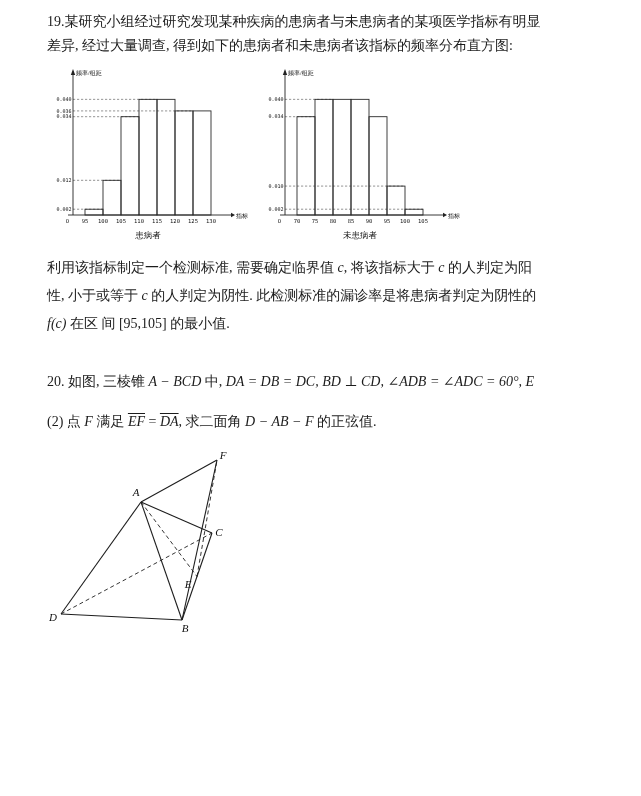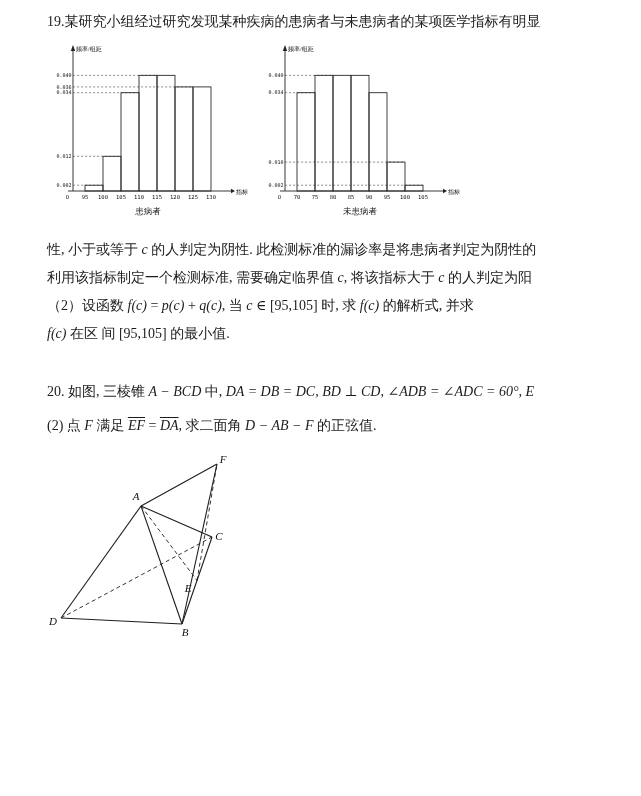--- a/index.html
+++ b/index.html
@@ -4,23 +4,23 @@
 <style>
   html,body{margin:0;padding:0;background:#ffffff;}
   body{width:641px;height:796px;overflow:hidden;color:#1c1c1c;
        font-family:"Liberation Serif","DejaVu Serif",serif;font-size:14px;}
   .page{padding:10px 42px 15px 47px;}
   .line{margin:0;line-height:2.0;}
   .intro .line{line-height:1.7;}
   .seg-t{font-style:normal;}
   .seg-m{font-style:italic;}
   .seg-v{font-style:italic;text-decoration:overline;}
-  .charts-row{display:flex;gap:12px;margin:8px 0 16px 4px;text-align:right;}
+  .charts-row{display:flex;gap:12px;margin:8px 0 10px 4px;text-align:right;}
   .q20-block{margin-top:30px;}
-  .part2-q20{margin-top:6px;}
+  .part2-q20{margin-top:12px;}
   #geom-figure{margin:14px 0 0 2px;display:block;}
   
   .bar{fill:none;stroke:#2b2b2b;stroke-width:0.9;}
   .dash{stroke:#3a3a3a;stroke-width:0.55;stroke-dasharray:2.2,1.8;}
   .axis{stroke:#222;stroke-width:0.9;}
   .arrow{fill:#222;}
   .ylab{font-size:5px;fill:#111;font-family:"DejaVu Sans Mono",monospace;}
   .xlab{font-size:5.5px;fill:#111;font-family:"DejaVu Sans Mono",monospace;}
   .alab{font-size:6px;fill:#111;}
   .caption{font-size:8.5px;fill:#111;}
@@ -29,20 +29,21 @@
   .fdash{stroke:#1e1e1e;stroke-width:0.9;stroke-dasharray:4,3;}
   .flab{font-size:11px;font-style:italic;fill:#111;}
 </style>
 </head>
 <body>
 
 <div class="page">
 
   <div class="para intro">
       <p class="line"><span class="seg-t">19.某研究小组经过研究发现某种疾病的患病者与未患病者的某项医学指标有明显</span></p>
+      <p class="line"><span class="seg-t">差异, 经过大量调查, 得到如下的患病者和未患病者该指标的频率分布直方图:</span></p>
     </div>
 
   <div class="charts-row">
     <svg id="chart-left" width="200" height="178" viewBox="0 0 200 178">
         <line x1="22" y1="33.347826086956516" x2="106" y2="33.347826086956516" class="dash"></line>
         <text x="20.5" y="35.04782608695652" class="ylab" text-anchor="end">0.040</text>
         <line x1="22" y1="44.913043478260875" x2="142" y2="44.913043478260875" class="dash"></line>
         <text x="20.5" y="46.61304347826088" class="ylab" text-anchor="end">0.036</text>
         <line x1="22" y1="50.69565217391303" x2="88" y2="50.69565217391303" class="dash"></line>
         <text x="20.5" y="52.395652173913035" class="ylab" text-anchor="end">0.034</text>
@@ -103,25 +104,24 @@
         <text x="142" y="157" class="xlab" text-anchor="middle">100</text>
         <text x="160" y="157" class="xlab" text-anchor="middle">105</text>
         <text x="18" y="157" class="xlab" text-anchor="end">O</text>
         <text x="25" y="9" class="alab">频率/组距</text>
         <text x="185" y="151.5" class="alab">指标</text>
         <text x="97" y="172" class="caption" text-anchor="middle">未患病者</text>
       </svg>
   </div>
 
   <div class="para">
+      <p class="line"><span class="seg-t">利用该指标制定一个检测标准, 需要确定临界值 </span><span class="seg-m">c</span><span class="seg-t">, 将该指标大于 </span><span class="seg-m">c</span><span class="seg-t"> 的人判定为阳</span></p>
       <p class="line"><span class="seg-t">性, 小于或等于 </span><span class="seg-m">c</span><span class="seg-t"> 的人判定为阴性. 此检测标准的漏诊率是将患病者判定为阴性的</span></p>
-      <p class="line"><span class="seg-t">利用该指标制定一个检测标准, 需要确定临界值 </span><span class="seg-m">c</span><span class="seg-t">, 将该指标大于 </span><span class="seg-m">c</span><span class="seg-t"> 的人判定为阳</span></p>
     </div>
   <div class="para">
-      <p class="line"><span class="seg-t">（2）设函数 </span><span class="seg-m">f(c)</span><span class="seg-t"> = </span><span class="seg-m">p(c)</span><span class="seg-t"> + </span><span class="seg-m">q(c)</span><span class="seg-t">, 当 </span><span class="seg-m">c</span><span class="seg-t"> ∈ [95,105] 时, 求 </span><span class="seg-m">f(c)</span><span class="seg-t"> 的解析式, 并求</span></p>
       <p class="line"><span class="seg-m">f(c)</span><span class="seg-t"> 在区 间 [95,105] 的最小值.</span></p>
     </div>
 
   <div class="para q20-block">
       <p class="line"><span class="seg-t">20. 如图, 三棱锥 </span><span class="seg-m">A − BCD</span><span class="seg-t"> 中, </span><span class="seg-m">DA = DB = DC, BD ⊥ CD, ∠ADB = ∠ADC = 60°, E</span></p>
     </div>
   <div class="para part2-q20">
       <p class="line"><span class="seg-t">(2) 点 </span><span class="seg-m">F</span><span class="seg-t"> 满足 </span><span class="seg-v">EF</span><span class="seg-t"> = </span><span class="seg-v">DA</span><span class="seg-t">, 求二面角 </span><span class="seg-m">D − AB − F</span><span class="seg-t"> 的正弦值.</span></p>
     </div>
 

